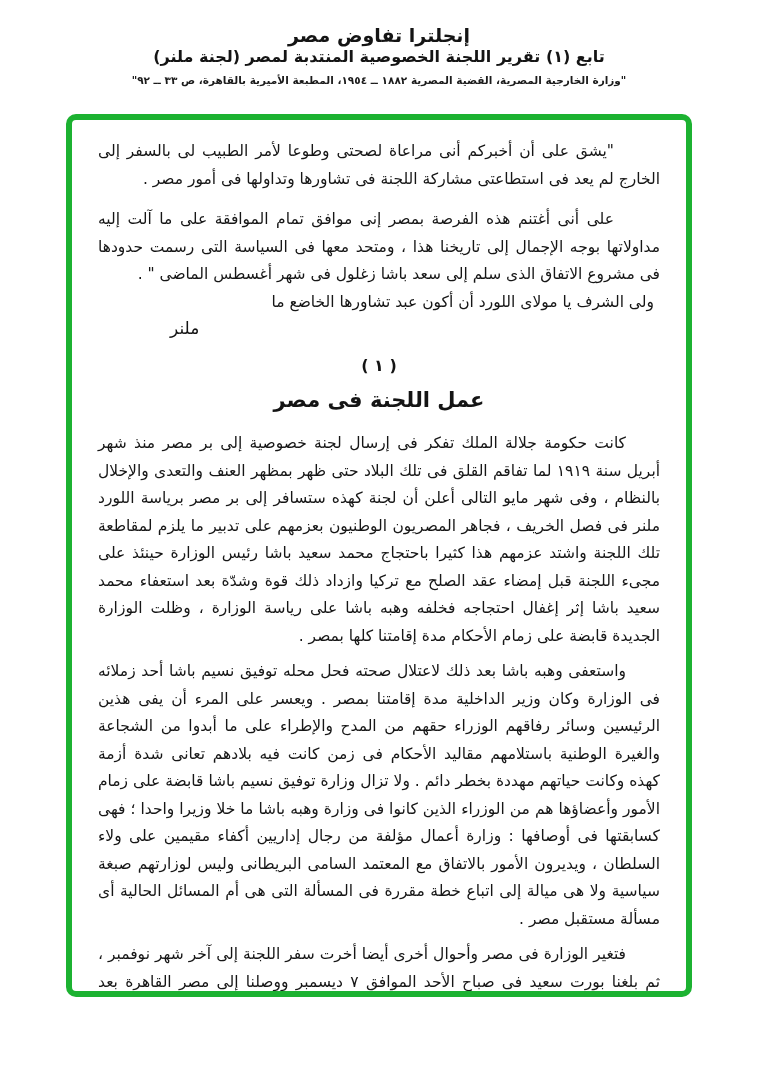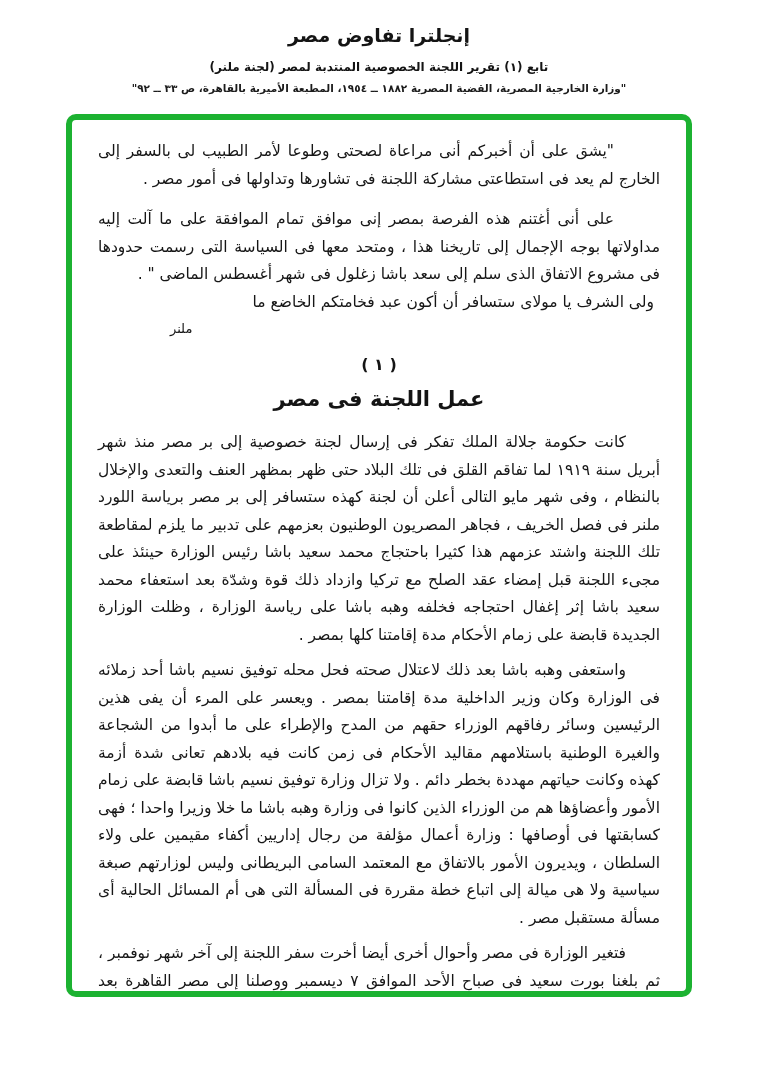--- a/index.html
+++ b/index.html
@@ -20,23 +20,23 @@
   .header {
     padding-top: 24px;
     text-align: center;
   }
   .h-title {
     font-size: 19px;
     font-weight: bold;
     letter-spacing: 0.3px;
   }
   .h-subtitle {
-    font-size: 12px;
+    font-size: 16px;
     font-weight: bold;
-    margin-top: 14px;
+    margin-top: 1px;
   }
   .h-citation {
     font-size: 10.5px;
     font-weight: bold;
     margin-top: 8px;
     color: #1b1b1b;
   }
   
   .green-frame {
     position: absolute;
@@ -69,21 +69,21 @@
     text-indent: 6px;
     text-align: right;
   }
   .signature-wrap {
     margin-top: 2px;
     text-align: left;
   }
   .signature-wrap .sig {
     display: inline-block;
     padding-left: 72px;
-    font-size: 13px;
+    font-size: 17px;
   }
   .section-number {
     margin-top: 18px;
     text-align: center;
     font-size: 16px;
     font-weight: bold;
   }
   .section-title {
     margin: 13px 0 0 0;
     text-align: center;
@@ -108,21 +108,21 @@
   <div class="h-subtitle">تابع (١) تقرير اللجنة الخصوصية المنتدبة لمصر (لجنة ملنر)</div>
   <div class="h-citation">"وزارة الخارجية المصرية، القضية المصرية ١٨٨٢ ــ ١٩٥٤، المطبعة الأميرية بالقاهرة، ص ٣٣ ــ ٩٢"</div>
 </header>
 
 <div class="green-frame">
 
   <p class="quote-para">"يشق على أن أخبركم أنى مراعاة لصحتى وطوعا لأمر الطبيب لى بالسفر إلى الخارج لم يعد فى استطاعتى مشاركة اللجنة فى تشاورها وتداولها فى أمور مصر .</p>
 
   <p class="quote-para">على أنى أغتنم هذه الفرصة بمصر إنى موافق تمام الموافقة على ما آلت إليه مداولاتها بوجه الإجمال إلى تاريخنا هذا ، ومتحد معها فى السياسة التى رسمت حدودها فى مشروع الاتفاق الذى سلم إلى سعد باشا زغلول فى شهر أغسطس الماضى " .</p>
 
-  <p class="valediction">ولى الشرف يا مولاى ستسافر أن أكون عبد فخامتكم الخاضع ما</p>
+  <p class="valediction">ولى الشرف يا مولاى اللورد أن أكون عبد تشاورها الخاضع ما</p>
 
   <div class="signature-wrap">
     <span class="sig">ملنر</span>
   </div>
 
   <div class="section-number">( ١ )</div>
 
   <h2 class="section-title">عمل اللجنة فى مصر</h2>
 
   <p class="body-para first">كانت حكومة جلالة الملك تفكر فى إرسال لجنة خصوصية إلى بر مصر منذ شهر أبريل سنة ١٩١٩ لما تفاقم القلق فى تلك البلاد حتى ظهر بمظهر العنف والتعدى والإخلال بالنظام ، وفى شهر مايو التالى أعلن أن لجنة كهذه ستسافر إلى بر مصر برياسة اللورد ملنر فى فصل الخريف ، فجاهر المصريون الوطنيون بعزمهم على تدبير ما يلزم لمقاطعة تلك اللجنة واشتد عزمهم هذا كثيرا باحتجاج محمد سعيد باشا رئيس الوزارة حينئذ على مجىء اللجنة قبل إمضاء عقد الصلح مع تركيا وازداد ذلك قوة وشدّة بعد استعفاء محمد سعيد باشا إثر إغفال احتجاجه فخلفه وهبه باشا على رياسة الوزارة ، وظلت الوزارة الجديدة قابضة على زمام الأحكام مدة إقامتنا كلها بمصر .</p>

